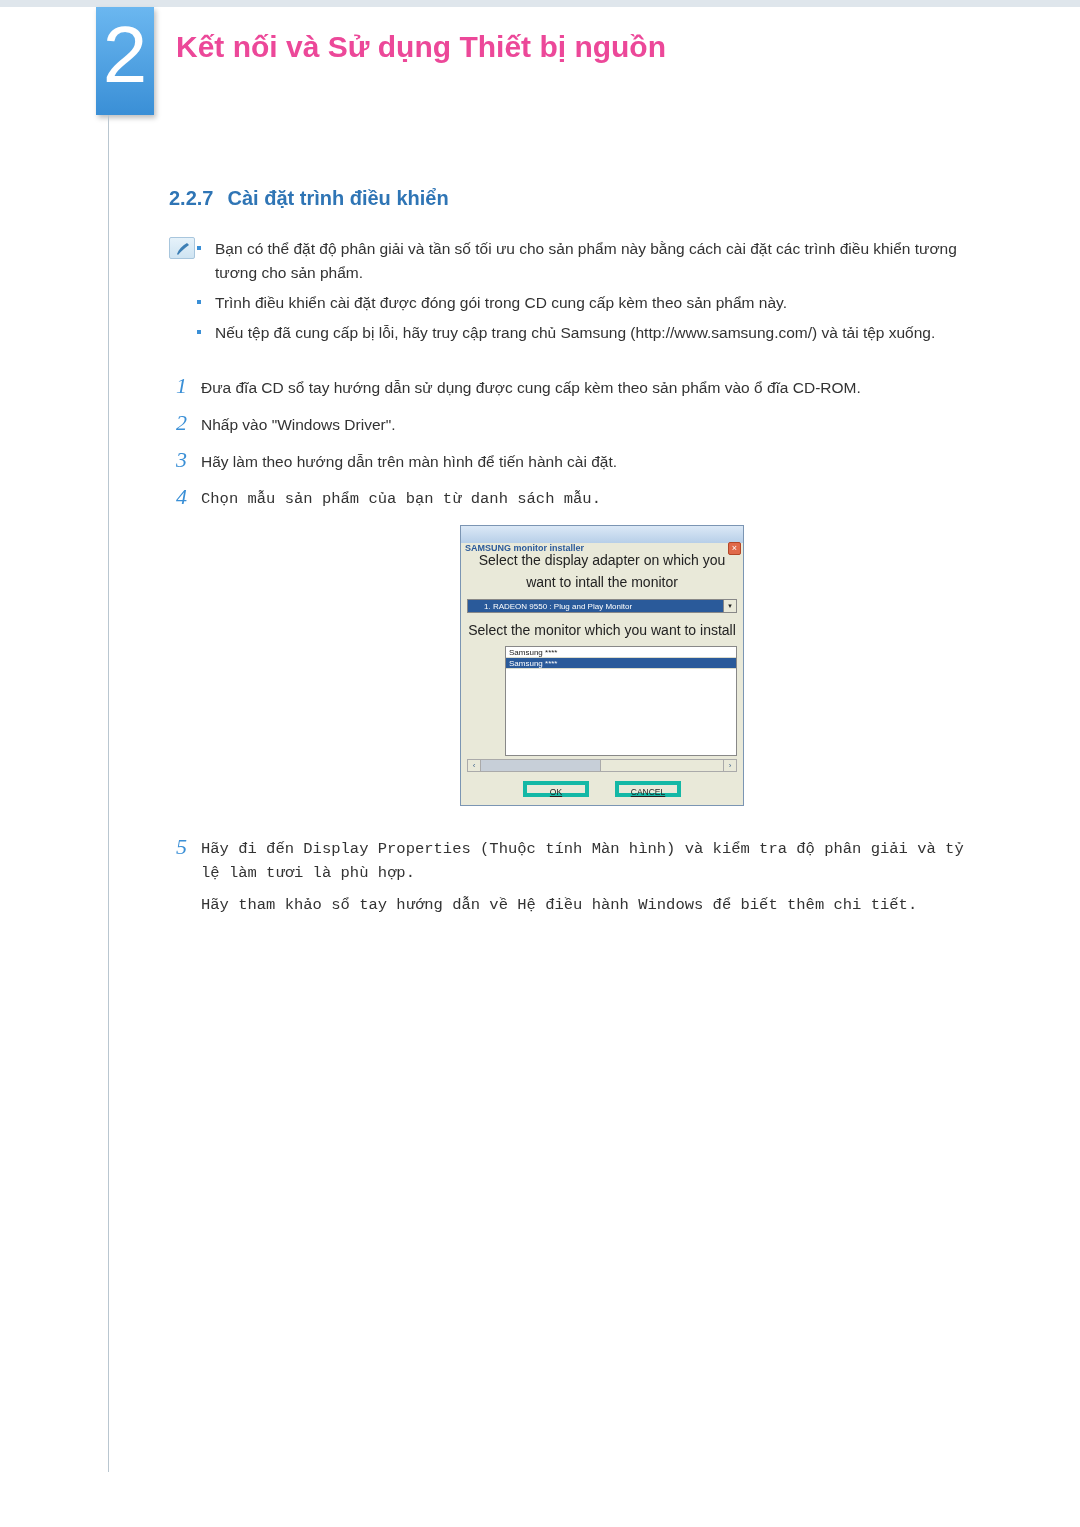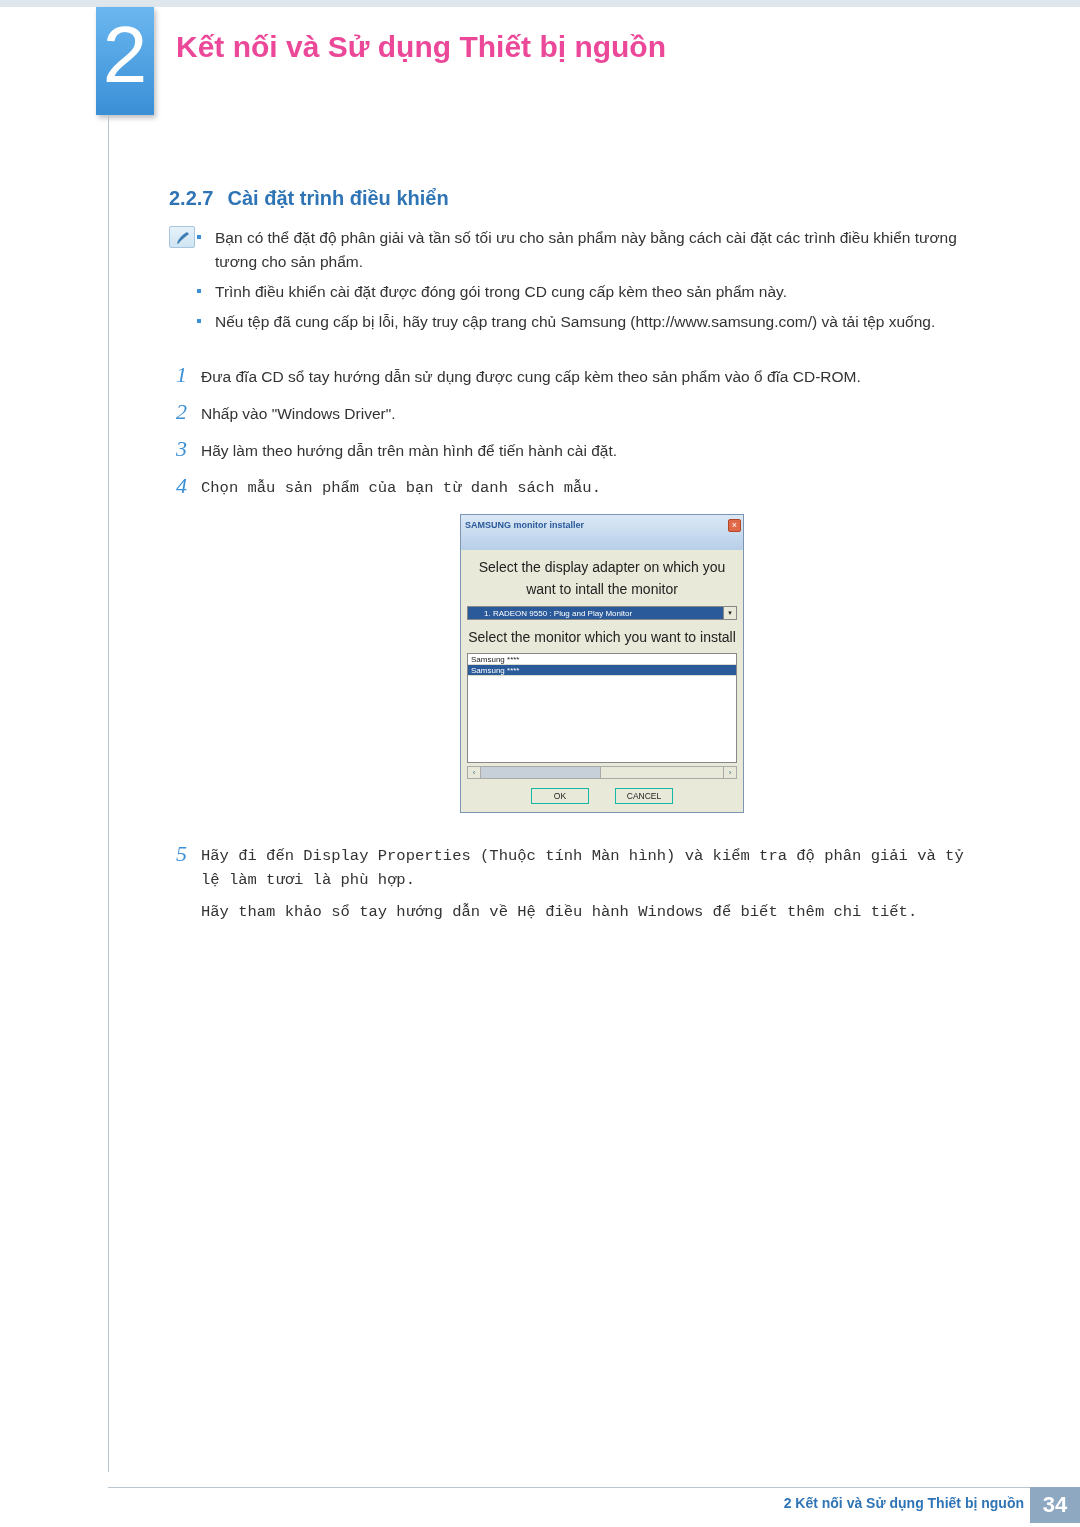--- a/index.html
+++ b/index.html
@@ -69,21 +69,21 @@
   .content {
     position: absolute;
     left: 169px;
     right: 95px;
     top: 187px;
   }
   .section-heading {
     font-size: 20px;
     font-weight: bold;
     color: #2f75b5;
-    margin-bottom: 16px;
+    margin-bottom: 27px;
   }
   .section-heading .num { margin-right: 14px; }
   .note-block {
     display: flex;
     gap: 2px;
     margin-bottom: 22px;
   }
   .note-icon {
     width: 26px;
     height: 22px;
@@ -147,26 +147,26 @@
   }
   .dialog {
     width: 284px;
     border: 1px solid #7b95b3;
     background: #e9e9d9;
     font-size: 9px;
     font-family: Tahoma, Arial, sans-serif;
     color: #222;
   }
   .dlg-title {
-    height: 35px;
+    height: 17px;
     background: linear-gradient(#dbe8f6, #b7cfe8);
     display: flex;
     align-items: flex-start;
     justify-content: space-between;
-    padding: 4px 2px 0 4px;
+    padding: 16px 2px 0 4px;
   }
   .dlg-title-text {
     color: #2a5a9a;
     font-weight: bold;
     font-size: 9px;
   }
   .dlg-close {
     width: 13px;
     height: 13px;
     background: #e0694a;
@@ -208,20 +208,21 @@
     line-height: 12px;
     text-align: center;
   }
   .dlg-listbox {
     height: 110px;
     border: 1px solid #888;
     background: #fff;
     overflow: hidden;
     position: relative;
     margin-bottom: 3px;
+    margin-left: 38px;
   }
   .dlg-listbox .row {
     font-size: 8px;
     padding: 0 3px;
     height: 11px;
     line-height: 11px;
     border-bottom: 1px solid #dcdccc;
   }
   .dlg-listbox .row.sel {
     background: #2a5a9a;
@@ -252,27 +253,28 @@
     border-right: 1px solid #aaa;
   }
   .dlg-hscroll .track { flex: 1; }
   .dlg-buttons {
     display: flex;
     justify-content: center;
     gap: 26px;
     margin-top: 9px;
   }
   .dlg-buttons .btn {
-    width: 58px;
+    width: 66px;
     height: 16px;
-    border: 1px solid #14b8a6;
+    border: 4px solid #14b8a6;
     background: #e9e9d9;
     font-size: 8.5px;
     line-height: 14px;
     text-align: center;
+    text-decoration: underline;
   }
   
   .footer {
     position: absolute;
     left: 0; right: 0; bottom: 0;
     height: 40px;
   }
   .footer-rule {
     position: absolute;
     left: 108px; right: 0; top: 0;
@@ -395,19 +397,14 @@
         <div class="step-num">5</div>
         <div class="step-body">
           <p>Hãy đi đến Display Properties (Thuộc tính Màn hình) và kiểm tra độ phân giải và tỷ lệ làm tươi là phù hợp.</p>
           <p>Hãy tham khảo sổ tay hướng dẫn về Hệ điều hành Windows để biết thêm chi tiết.</p>
         </div>
       </div>
 
     </div>
   </div>
 
-  <div class="footer">
-    <div class="footer-rule"></div>
-    <div class="footer-text">2 Kết nối và Sử dụng Thiết bị nguồn</div>
-    <div class="footer-pagenum">34</div>
-  </div>
 
 </div>
 
 </body></html>

